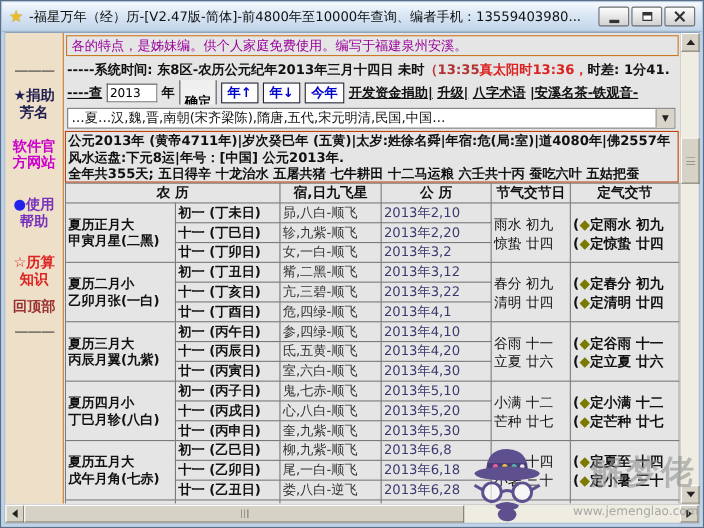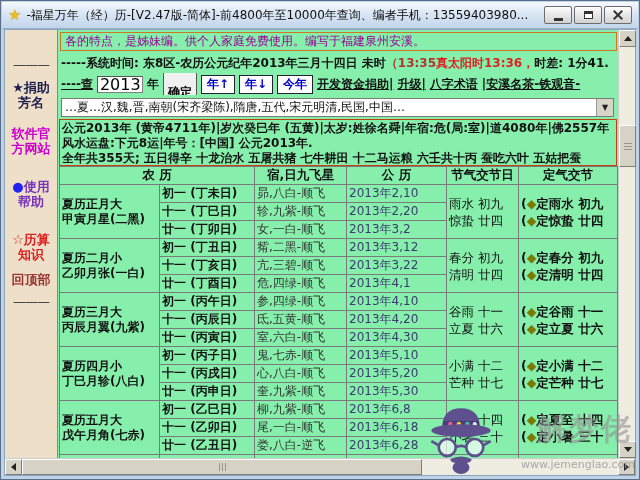--- a/index.html
+++ b/index.html
@@ -18,35 +18,35 @@
   .ico-close{position:relative;width:12px;height:12px;}
   .ico-close::before,.ico-close::after{content:"";position:absolute;left:0;top:5px;width:12px;height:2px;background:#333;}
   .ico-close::before{transform:rotate(45deg);} .ico-close::after{transform:rotate(-45deg);}
   
   .client{position:absolute;top:28px;left:3px;right:3px;bottom:3px;background:#fff;border:1px solid #8ea4ba;}
   
   .sidebar{position:absolute;left:0;top:0;width:52px;bottom:17px;background:#eedfc8;}
   .sb{position:absolute;left:0;width:52px;text-align:center;font-size:13px;font-weight:bold;line-height:15px;white-space:pre-line;}
   .sb-dash{color:#333;font-weight:normal;letter-spacing:-1px;}
   .sb1{color:#1d1d4f;}
-  .sb2{color:#cc00cc;}
+  .sb2{color:#cc00cc;font-family:Liberation Mono, monospace;}
   .sb3{color:#7733bb;}
   .sb3 .dot{color:#2222ee;}
   .sb4{color:#dd2222;}
   .sb5{color:#993333;}
   
-  .content{position:absolute;left:52px;top:0;right:17px;bottom:17px;background:#86efac;border-left:1px solid #cc7722;overflow:hidden;}
+  .content{position:absolute;left:52px;top:0;right:17px;bottom:17px;background:#e5e5e5;border-left:1px solid #cc7722;overflow:hidden;}
   .marquee{position:absolute;top:2px;left:2px;right:1px;height:19px;border:1px solid #cc7722;color:#990099;
     font-size:12px;line-height:17px;padding-left:4px;white-space:nowrap;overflow:hidden;}
   .sysline{position:absolute;top:25px;left:3px;right:0;font-size:12px;font-weight:bold;color:#111;white-space:nowrap;overflow:hidden;}
   .sys-red1{color:#b23333;} .sys-red2{color:#dd2222;}
   .queryrow{position:absolute;top:43px;left:3px;right:0;height:22px;display:flex;align-items:center;gap:4px;
     font-size:12px;font-weight:bold;color:#111;white-space:nowrap;overflow:hidden;}
   .qlink{text-decoration:underline;}
-  .yearbox{width:46px;height:17px;border:1px solid #808080;border-top-color:#555;border-left-color:#555;font-size:16px;padding:0 2px;}
+  .yearbox{width:46px;height:17px;border:1px solid #808080;border-top-color:#555;border-left-color:#555;font-size:11px;padding:0 2px;}
   .btn-ok{height:18px;border:1px solid #555;background:#f0f0f0;padding:16px 4px;font-size:12px;font-weight:bold;}
   .btn-blue{height:19px;border:1px solid #223;background:#fdfdfd;color:#0000cc;padding:0 5px;font-size:12px;font-weight:bold;}
   .tea{font-weight:bold;text-decoration:underline;}
   .eradrop{position:absolute;top:68px;left:3px;right:4px;height:19px;border:1px solid #7a7a7a;display:flex;background:#fff;}
   .eradrop .txt{flex:1;font-size:12px;line-height:17px;padding-left:3px;color:#111;white-space:nowrap;overflow:hidden;}
   .drop-btn{width:17px;background:#d8d4c8;border-left:1px solid #999;display:flex;align-items:center;justify-content:center;font-size:8px;color:#222;}
   .infobox{position:absolute;top:89px;left:1px;right:1px;height:47px;border:1px solid #c2410c;font-size:12px;font-weight:bold;
     color:#111;line-height:15px;padding:1px 2px;overflow:hidden;}
   .infobox div{white-space:nowrap;}
   

